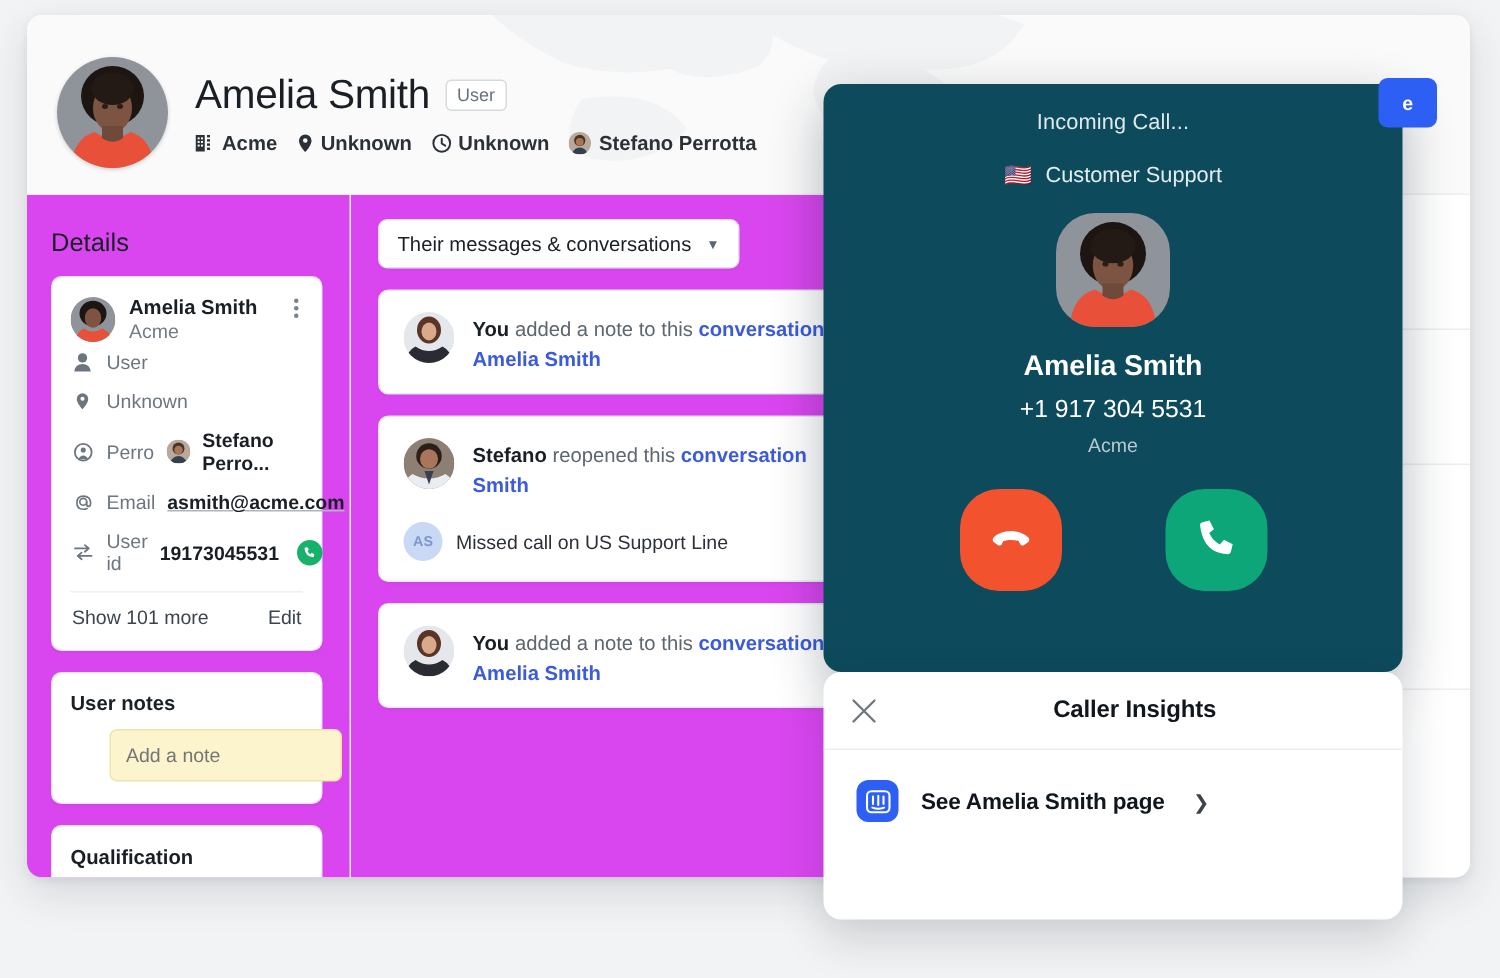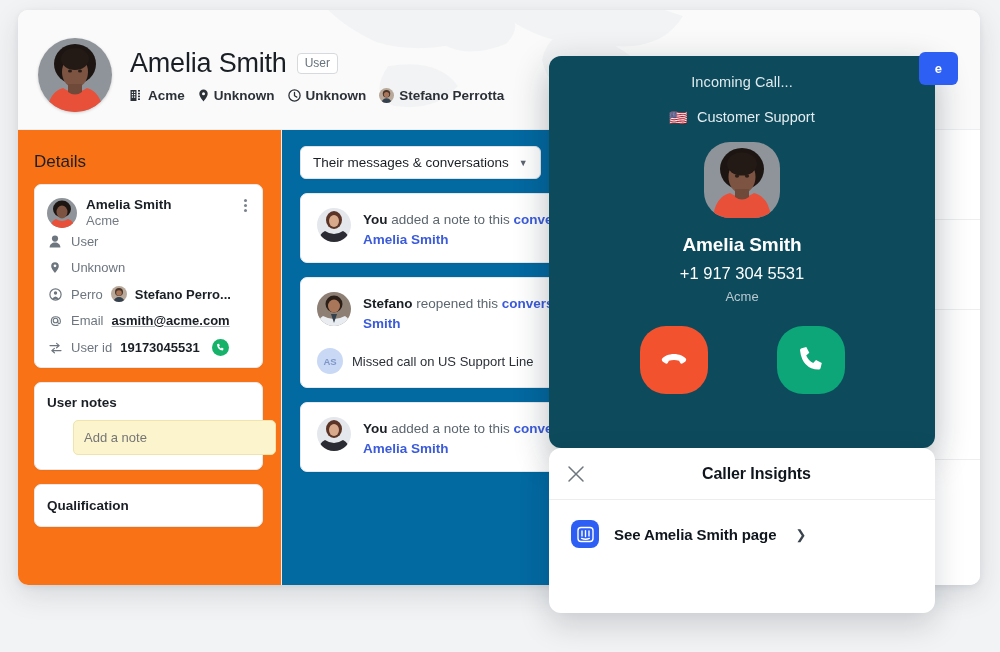--- a/index.html
+++ b/index.html
@@ -75,23 +75,23 @@
     font-size: 13px; font-weight: 700;
     border: none; border-radius: 6px;
     padding: 9px 16px; cursor: pointer;
     z-index: 1;
   }
 
   
   .app-body { display: flex; height: 455px; }
 
   .col-details {
-    width: 264px; flex: none;
+    width: 216px; flex: none;
     padding: 16px 18px 0 16px;
-    background: #f97316;
+    background: #d946ef;
     border-right: 1px solid #eceef0;
     overflow: hidden;
   }
   .details-title {
     font-size: 17px; color: #1a1f25; font-weight: 400;
     margin: 6px 0 12px 0;
   }
   .card {
     background: #fff; border: 1px solid #e6e9ec;
     border-radius: 7px;
@@ -134,21 +134,21 @@
     padding: 9px 10px; font-size: 13px; color: #8b8257;
     font-family: "Liberation Sans", sans-serif;
     width: 100%; outline: none; margin-left: 26px;
   }
   .qual-card { margin-top: 14px; padding: 13px 12px; }
   .qual-title { font-size: 13.5px; font-weight: 700; color: #1a1f25; }
 
   
   .col-feed {
     flex: 1; padding: 16px 18px 0 18px;
-    background: #0369a1; overflow: hidden;
+    background: #d946ef; overflow: hidden;
     border-right: 1px solid #3b82f6;
   }
   .feed-select {
     display: inline-flex; align-items: center; gap: 10px;
     background: #fff; border: 1px solid #dfe3e7; border-radius: 6px;
     padding: 8px 12px; font-size: 13.5px; color: #1a1f25;
     box-shadow: 0 1px 2px rgba(20,35,60,.04); cursor: pointer;
   }
   .caret { color: #5b6570; font-size: 9px; }
   .fcard { margin-top: 14px; padding: 14px 16px 13px; }
@@ -406,20 +406,24 @@
             </span>
             <span class="dlabel">User id</span>
             <span class="dval">19173045531</span>
             <span class="phone-badge">
               <svg width="9" height="9" viewBox="0 0 12 12">
                 <path d="M2 1.4 4 1 5.2 3.3 4 4.4q.9 2 2.6 2.9L7.8 6.1 10 7.3l-.4 2q-.1.6-.8.6Q2 9.2 1.4 2.2q0-.6.6-.8z" fill="#fff"></path>
               </svg>
             </span>
           </div>
 
+          <div class="dcard-foot">
+            <span>Show 101 more</span>
+            <span>Edit</span>
+          </div>
         </div>
 
         <div class="card notes-card">
           <div class="notes-title">User notes</div>
           <input class="note-input" type="text" placeholder="Add a note" style="">
         </div>
 
         <div class="card qual-card">
           <div class="qual-title">Qualification</div>
         </div>

